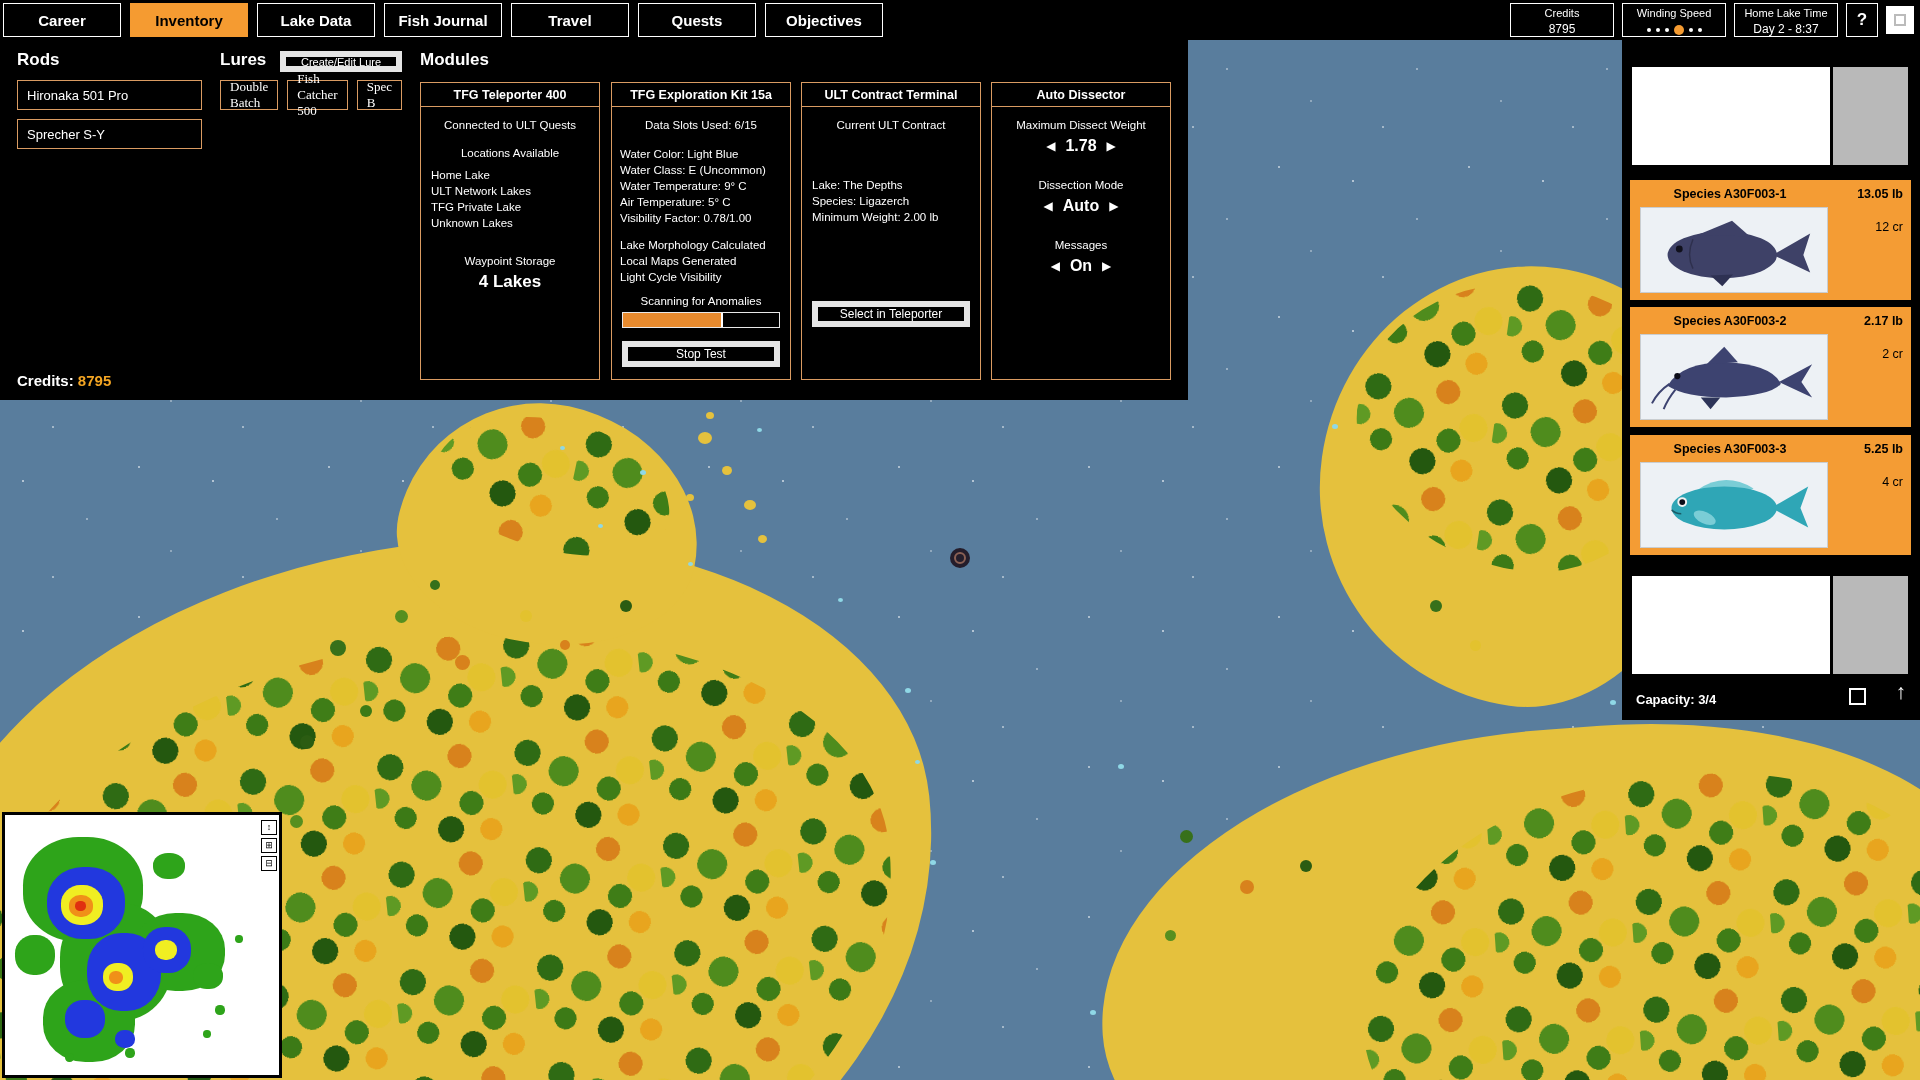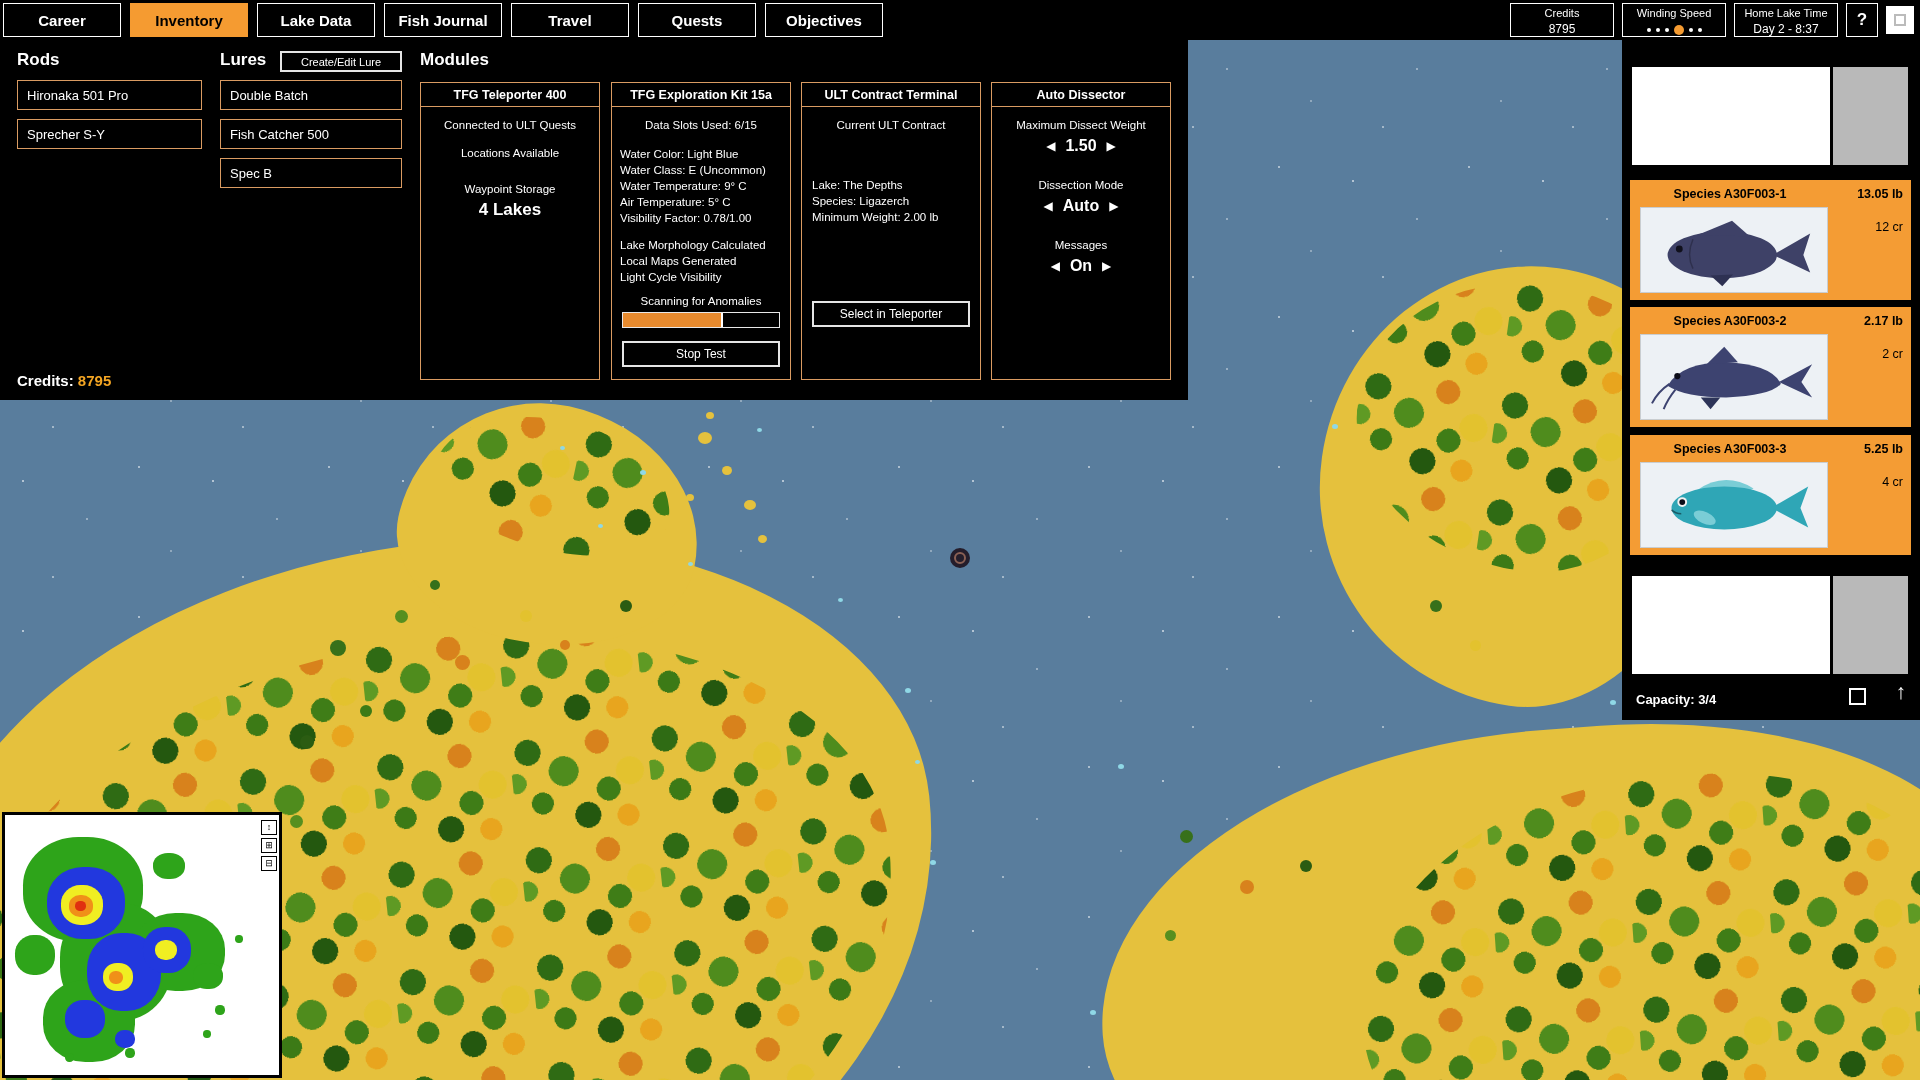--- a/index.html
+++ b/index.html
@@ -82,27 +82,27 @@
   }
   .square-btn span{ width:12px; height:12px; border:2px solid #BBB; display:block; }
 
   
   .inv-panel{
     position:absolute; left:0; top:40px; width:1188px; height:360px;
     background:#000; color:#FFF; z-index:40;
   }
   .section-h{ position:absolute; font-size:17px; font-weight:bold; }
   .rods-col{ position:absolute; left:17px; top:40px; width:185px; display:flex; flex-direction:column; gap:9px; }
-  .lures-col{ position:absolute; left:220px; top:40px; width:182px; display:flex; flex-direction:column; gap:9px; }
+  .lures-col{ position:absolute; left:220px; top:40px; width:182px; display:flex; flex-direction:row; gap:9px;font-family:Liberation Serif, serif; }
   .slot-box{
     border:1px solid #DA9B62; height:30px; display:flex; align-items:center;
     padding:0 9px; font-size:13px; background:#000; color:#FFF; cursor:pointer;
   }
   .btn{
-    border:2px solid #e5e5e5; background:#000; color:#FFF;
+    border:6px solid #e5e5e5; background:#000; color:#FFF;
     display:flex; align-items:center; justify-content:center; font-size:12px; cursor:pointer;
   }
   .create-lure{ position:absolute; left:280px; top:11px; width:122px; height:21px; font-size:11px; }
 
   .mod-card{
     position:absolute; top:42px; width:180px; height:298px;
     border:1px solid #DA9B62; font-size:11.5px;
   }
   .mod-title{
     height:24px; border-bottom:1px solid #DA9B62; display:flex; align-items:center;
@@ -298,20 +298,26 @@
     <div class="slot-box">Fish Catcher 500</div>
     <div class="slot-box">Spec B</div>
   </div>
 
   <div class="section-h" style="left:420px; top:10px;">Modules</div>
 
   <div class="mod-card" style="left:420px;">
     <div class="mod-title">TFG Teleporter 400</div>
     <div class="center tp-status">Connected to ULT Quests</div>
     <div class="center tp-loc-title">Locations Available</div>
+    <div class="tp-locs">
+      <div>Home Lake</div>
+      <div>ULT Network Lakes</div>
+      <div>TFG Private Lake</div>
+      <div>Unknown Lakes</div>
+    </div>
     <div class="center tp-storage-label">Waypoint Storage</div>
     <div class="center tp-storage-value">4 Lakes</div>
   </div>
 
   <div class="mod-card" style="left:611px;">
     <div class="mod-title">TFG Exploration Kit 15a</div>
     <div class="center ek-slots">Data Slots Used: 6/15</div>
     <div class="ek-readings">
       <div>Water Color: Light Blue</div>
       <div>Water Class: E (Uncommon)</div>
@@ -341,21 +347,21 @@
       <div>Minimum Weight: 2.00 lb</div>
     </div>
     <div class="btn ct-btn">Select in Teleporter</div>
   </div>
 
   <div class="mod-card" style="left:991px;">
     <div class="mod-title">Auto Dissector</div>
     <div class="center ad-label">Maximum Dissect Weight</div>
     <div class="stepper">
       <span class="arrow">◀</span>
-      <span class="val">1.50</span>
+      <span class="val">1.78</span>
       <span class="arrow">▶</span>
     </div>
     <div class="center ad-label2">Dissection Mode</div>
     <div class="stepper">
       <span class="arrow">◀</span>
       <span class="val">Auto</span>
       <span class="arrow">▶</span>
     </div>
     <div class="center ad-label2">Messages</div>
     <div class="stepper">

